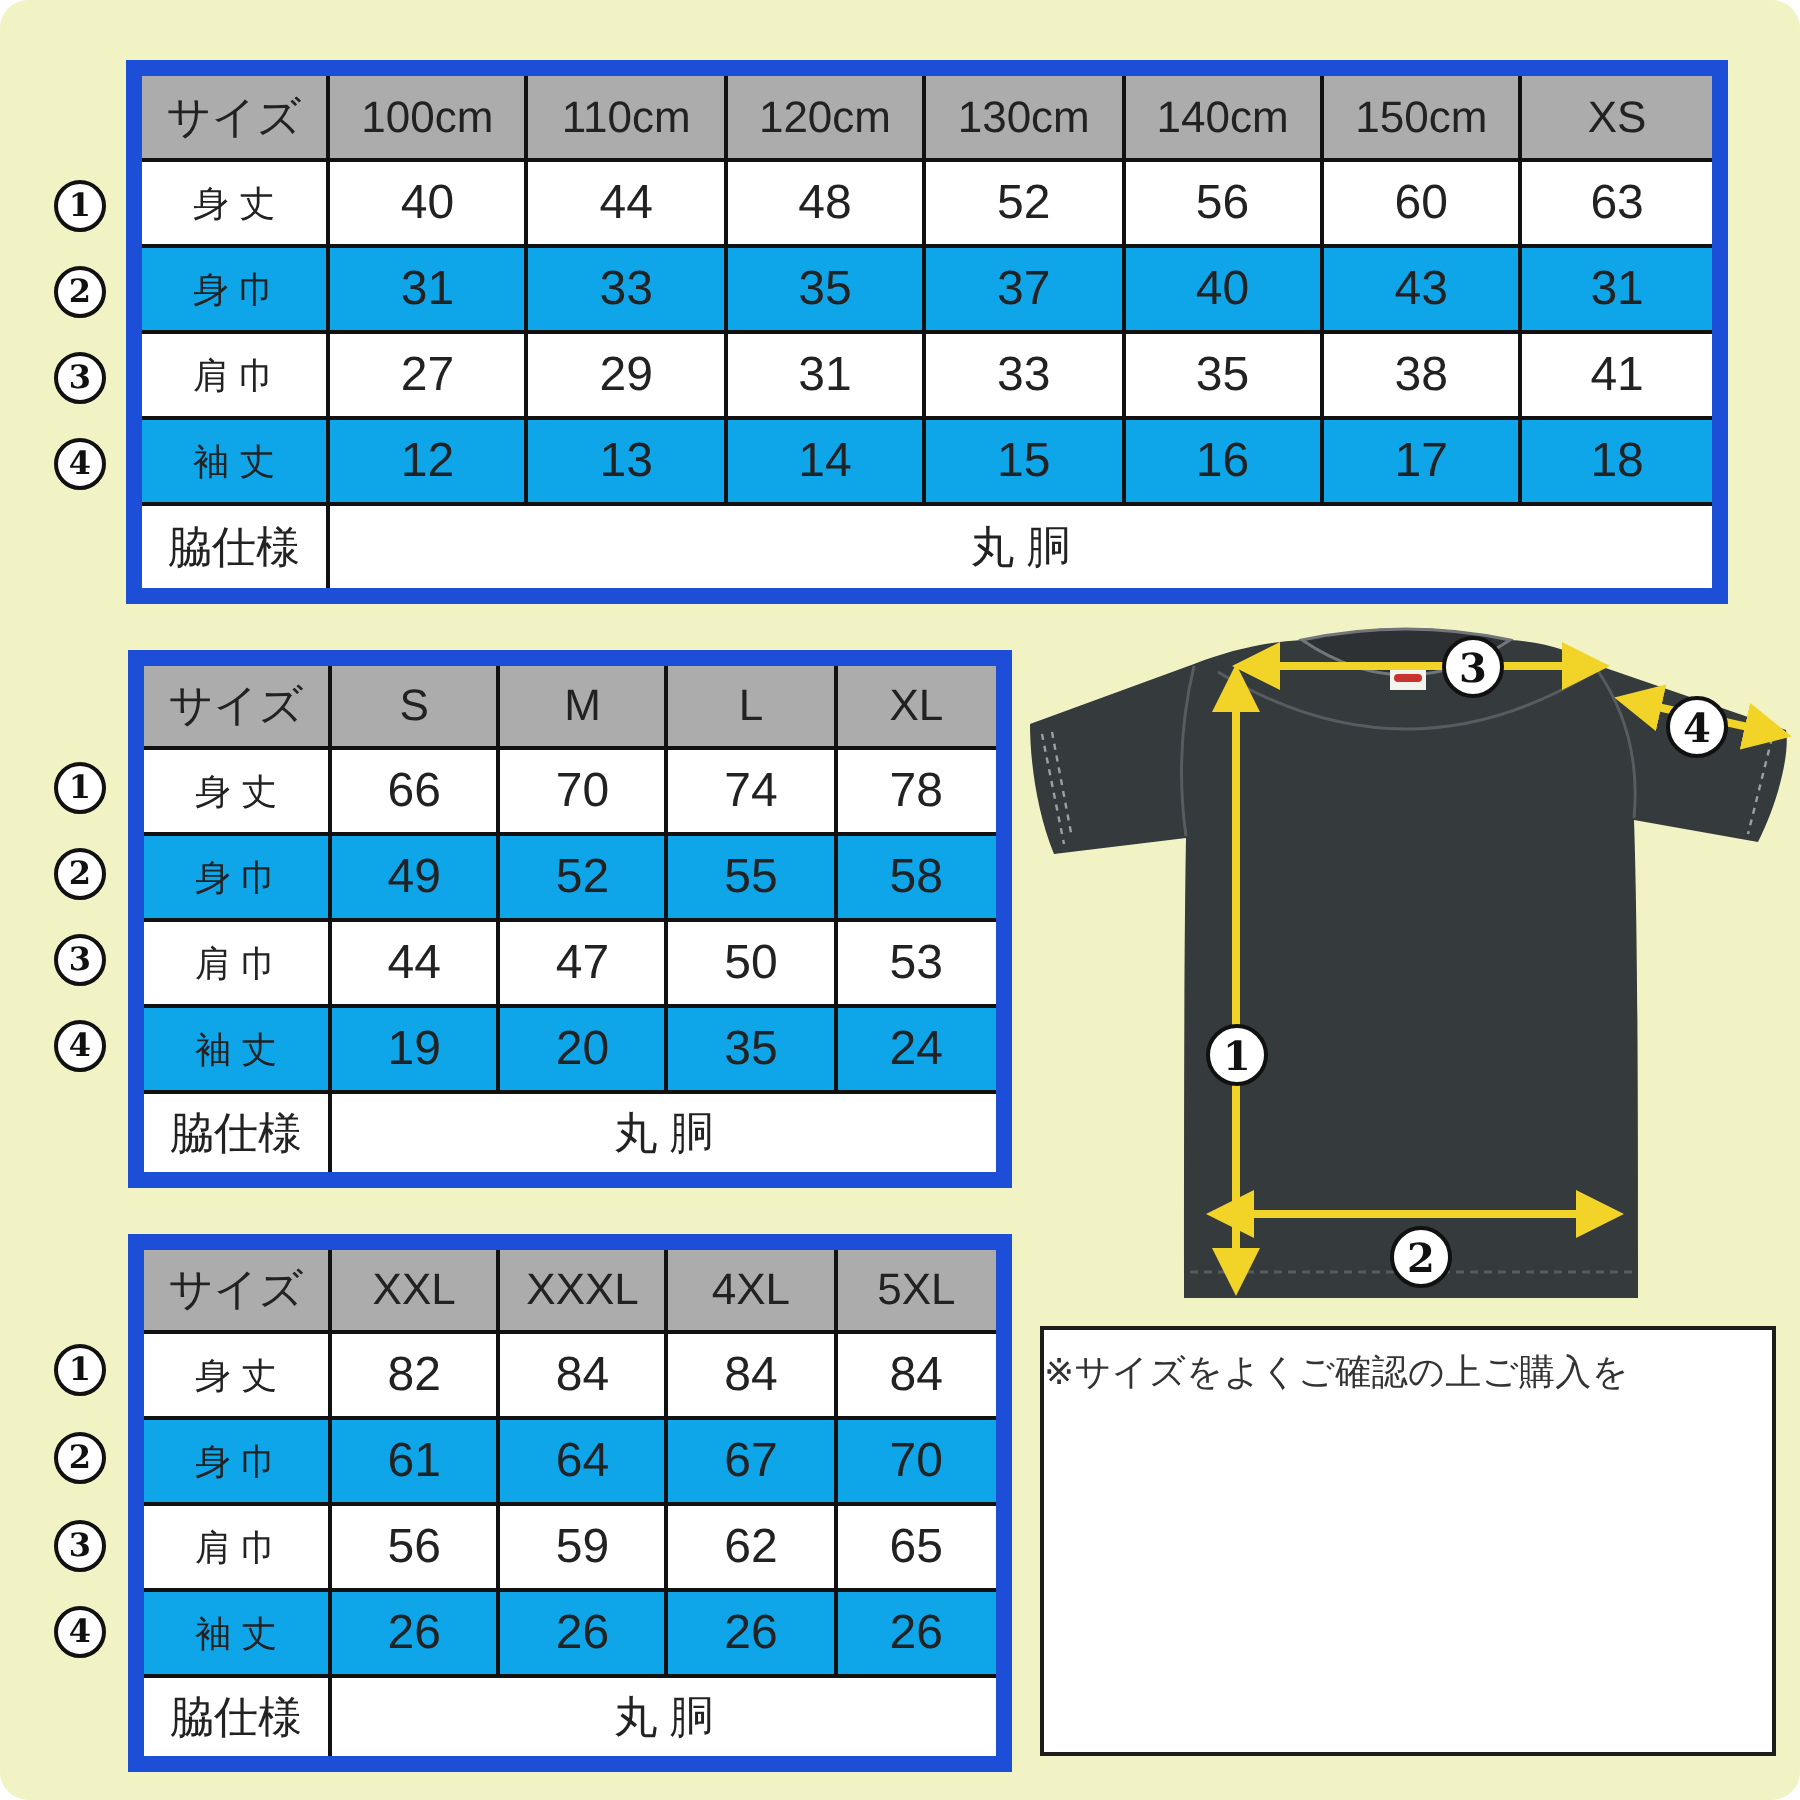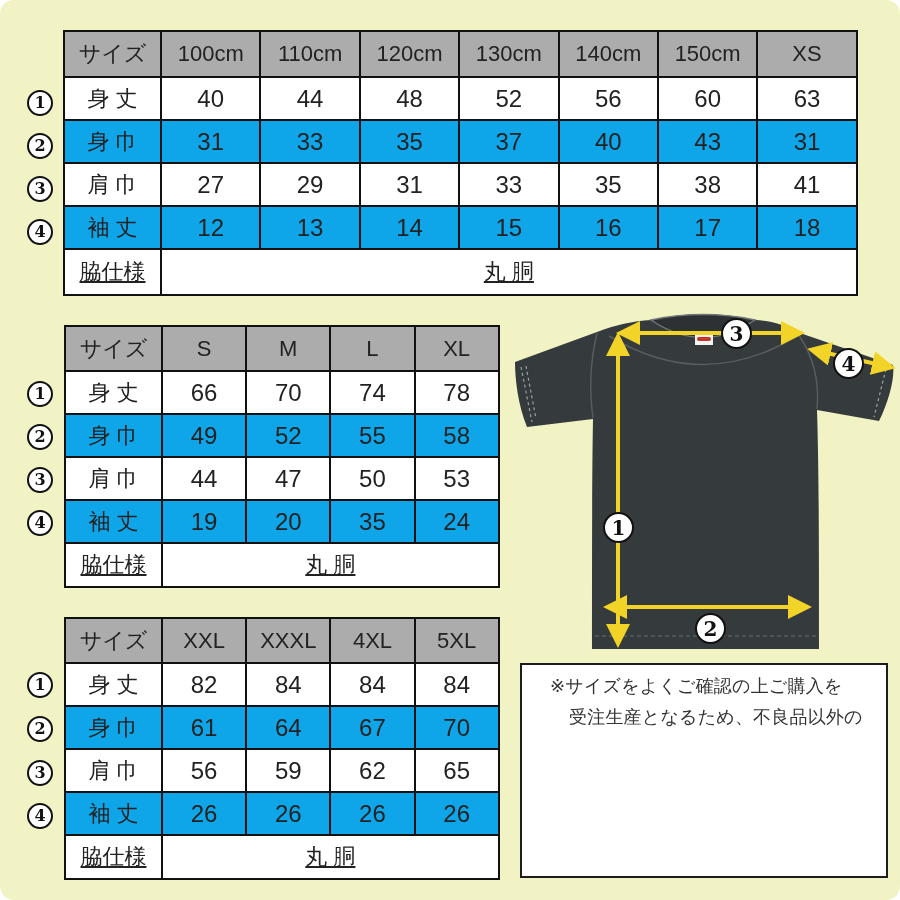--- a/index.html
+++ b/index.html
@@ -8,31 +8,31 @@
     font-family:"Liberation Sans","DejaVu Sans",sans-serif;
     position:relative;overflow:hidden;
   }
   .canvas{
     position:absolute;left:0;top:0;width:900px;height:900px;
     background:#f2f3c5;border-radius:14px;
   }
   
   table.sizetable{
     position:absolute;border-collapse:collapse;table-layout:fixed;
-    background:#ffffff;border:1px solid #1d4ed8;
+    background:#ffffff;border:8px solid #1d4ed8;
   }
   .sizetable th,.sizetable td{
     border:2px solid #111;text-align:center;vertical-align:middle;
     padding:0;color:#222;overflow:hidden;white-space:nowrap;
   }
   .sizetable th{background:#acacac;font-weight:normal;font-size:22px;}
   .sizetable td{font-size:24px;}
-  .sizetable td.lbl{font-size:22px;}
+  .sizetable td.lbl{font-size:18px;}
   .sizetable tr.alt td{background:#0ea5e9;}
-  .sizetable tr.ftr td{font-size:22px;text-decoration:underline;}
+  .sizetable tr.ftr td{font-size:22px;}
   .t1{left:63px;top:30px;width:793px;}
   .t1 tr{height:43px;} .t1 tr.hdr{height:46px;} .t1 tr.ftr{height:46px;}
   .t2{left:64px;top:325px;width:434px;}
   .t2 tr{height:43px;} .t2 tr.hdr{height:45px;} .t2 tr.ftr{height:44px;}
   .t3{left:64px;top:617px;width:434px;}
   .t3 tr{height:43px;} .t3 tr.hdr{height:45px;} .t3 tr.ftr{height:44px;}
   col.c-label{width:97px;}
   .t1 col.c-data{width:99.4px;}
   .t2 col.c-data,.t3 col.c-data{width:84.2px;}
   
@@ -49,21 +49,21 @@
     display:flex;align-items:center;justify-content:center;
     font-family:"DejaVu Serif","Liberation Serif",serif;
     font-size:20px;font-weight:600;line-height:1;
   }
   
   .shirt-wrap{position:absolute;left:505px;top:305px;width:395px;height:350px;}
   
   .notebox{
     position:absolute;left:520px;top:663px;width:368px;height:215px;
     background:#ffffff;border:2px solid #1d1d1d;box-sizing:border-box;
-    padding:6px 4px 0 28px;
+    padding:6px 4px 0 0;
   }
   .note-line{
     margin:0;font-size:18px;line-height:30.6px;color:#333;
     white-space:nowrap;letter-spacing:0.2px;
   }
   .note-line.indent{padding-left:19px;}
 </style>
 </head>
 <body>
 
@@ -300,16 +300,15 @@
     </svg>
   </div>
 
   <div class="sbadge" style="left:603px;top:512px;">1</div>
   <div class="sbadge" style="left:695px;top:613px;">2</div>
   <div class="sbadge" style="left:721px;top:318px;">3</div>
   <div class="sbadge" style="left:833px;top:348px;">4</div>
 
   <div class="notebox">
     <p class="note-line">※サイズをよくご確認の上ご購入を</p>
-    <p class="note-line indent">受注生産となるため、不良品以外の</p>
   </div>
 
 </div>
 
 </body></html>

